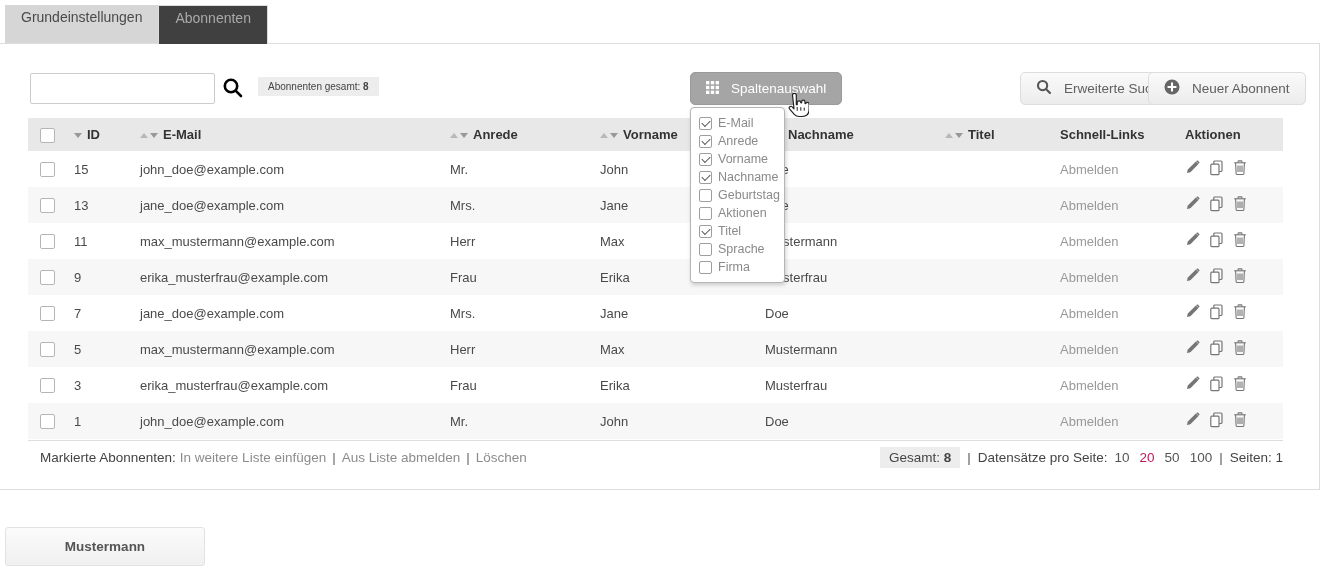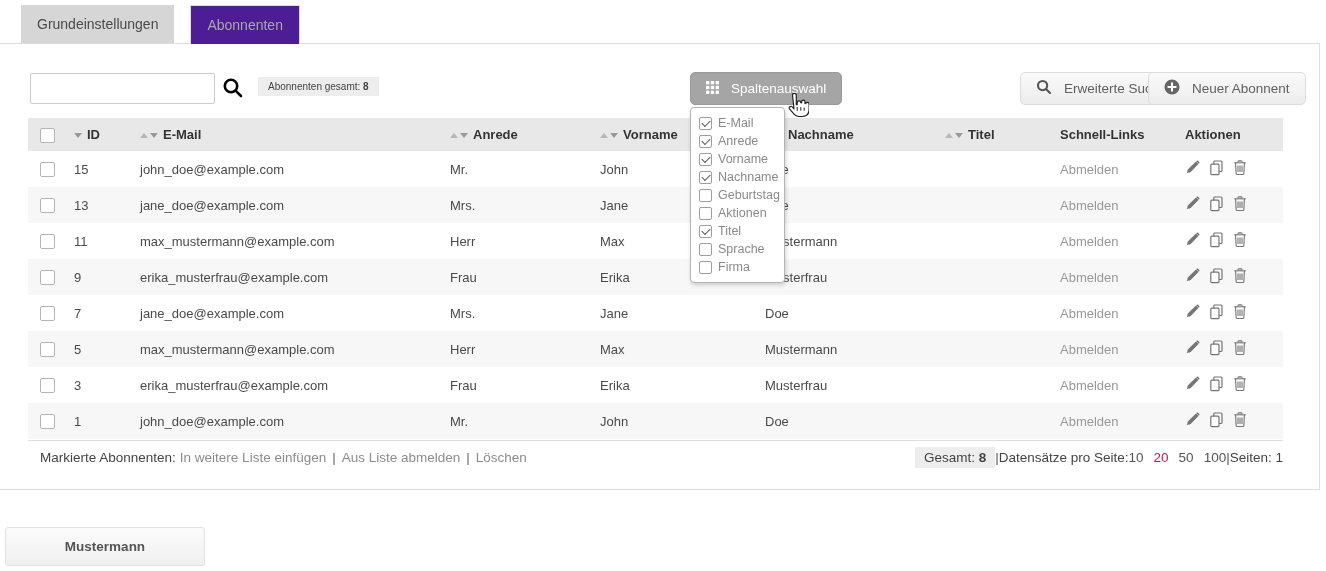--- a/index.html
+++ b/index.html
@@ -6,23 +6,23 @@
   html,body { width:1326px; height:571px; }
   body {
     font-family: "Liberation Sans", sans-serif;
     background:#fff; color:#444; font-size:13px;
     position:relative; overflow:hidden;
   }
   .screen{ position:relative; width:1326px; height:571px; background:#fff; }
 
   
   .tabbar{ position:absolute; left:5px; top:5px; display:flex; z-index:3; }
-  .tab{ height:38px; display:flex; align-items:center; padding:4px 16px; font-size:14px; white-space:nowrap; cursor:pointer;margin-left:16px; }
+  .tab{ height:38px; display:flex; padding:4px 16px; font-size:14px; white-space:nowrap; cursor:pointer; }
   .tab.gray{ background:#d6d6d6; color:#4a4a4a; }
-  .tab.white{ background:#4c1d95; color:#a9a9a9; border:1px solid #ddd; border-bottom:none; height:39px; }
+  .tab.white{ background:#404040; color:#a9a9a9; border:1px solid #ddd; border-bottom:none; height:39px; }
 
   
   .panel{ position:absolute; left:0; top:43px; width:1320px; height:447px;
     border-top:1px solid #ddd; border-right:1px solid #ddd; border-bottom:1px solid #ddd;
     pointer-events:none; z-index:1; }
 
   
   .search-input{ position:absolute; left:30px; top:73px; width:185px; height:31px;
     border:1px solid #ccc; border-radius:2px; padding:0 8px; font-size:13px; font-family:inherit; z-index:4; }
   .search-icon{ position:absolute; left:222px; top:77px; z-index:4; cursor:pointer; }
@@ -62,21 +62,21 @@
   .quicklink{ color:#999; cursor:pointer; }
   .act{ display:inline-block; margin-right:9px; cursor:pointer; vertical-align:middle; }
 
   
   .table-footer{ position:absolute; left:28px; top:440px; width:1255px; border-top:1px solid #ddd;
     height:32px; z-index:2; font-size:13.5px; }
   .sel-bar{ position:absolute; left:12px; top:9px; white-space:nowrap; }
   .sel-bar .lbl{ color:#444; margin-right:4px; }
   .sel-bar .link{ color:#8c8c8c; cursor:pointer; }
   .sel-bar .sep{ color:#666; margin:0 6px; }
-  .pagination{ position:absolute; right:0; top:6px; white-space:nowrap; display:flex; align-items:center; }
+  .pagination{ position:absolute; right:0; top:6px; white-space:nowrap; display:flex; align-items:center; gap:7px; }
   .pagination .badge{ background:#ededed; padding:3px 9px; color:#444; }
   .pagination .badge b{ font-weight:bold; }
   .pagination .sep{ color:#555; }
   .pagination .opt{ color:#555; cursor:pointer; }
   .pagination .opt.current{ color:#be185d; cursor:default; }
 
   
   .dropdown{ position:absolute; left:690px; top:107px; width:95px; background:#fff;
     border:1px solid #b5b5b5; border-radius:4px; box-shadow:1px 2px 4px rgba(0,0,0,.18);
     padding:6px 0; z-index:20; }

